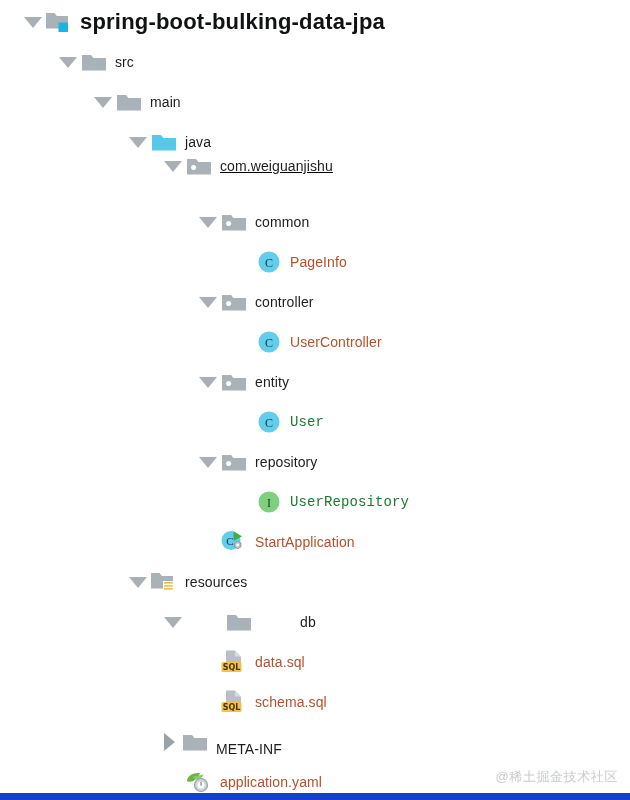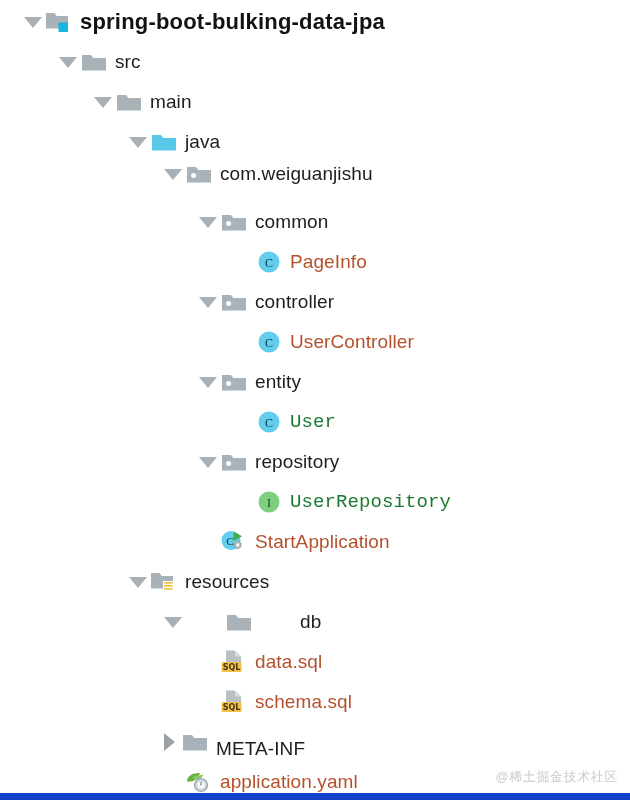--- a/index.html
+++ b/index.html
@@ -49,21 +49,21 @@
   .ic {
     width: 30px; height: 40px;
     display: flex; align-items: center; justify-content: center;
     flex: 0 0 30px;
     position: relative;
   }
   .ic svg { display: block; }
 
   
   .lbl {
-    font-size: 19px;
+    font-size: 14px;
     line-height: 26px;
     padding-left: 6px;
     letter-spacing: .1px;
   }
   .lbl.plain  { color: #1d1d1f; }
   .lbl.root   { color: #111214; font-weight: bold; font-size: 22px; letter-spacing: .2px; }
   .lbl.orange { color: #b4512d; }
   .lbl.green  { color: #1a7a2f; font-family: Liberation Mono, monospace; }
 
   
@@ -124,21 +124,21 @@
       <span class="tw">
         <span class="tri-down"></span>
       </span>
       <span class="ic">
         <svg width="26" height="22" viewBox="0 0 26 22">
         <path d="M1 4 h9 l2.4 3 H25 v12.5 H1 Z" fill="#59c8e8"></path>
       </svg>
       </span>
       <span class="lbl plain">java</span>
     </div>
-    <div class="row" style="top: 154px; left: 162px;">
+    <div class="row" style="top: 146px; left: 162px; text-decoration: underline;">
       <span class="tw">
         <span class="tri-down"></span>
       </span>
       <span class="ic">
         <svg width="26" height="22" viewBox="0 0 26 22">
         <path d="M1 4 h9 l2.4 3 H25 v12.5 H1 Z" fill="#a8b2b8"></path>
         <circle cx="7.6" cy="12.6" r="2.5" fill="#ffffff"></circle>
       </svg>
       </span>
       <span class="lbl plain">com.weiguanjishu</span>

